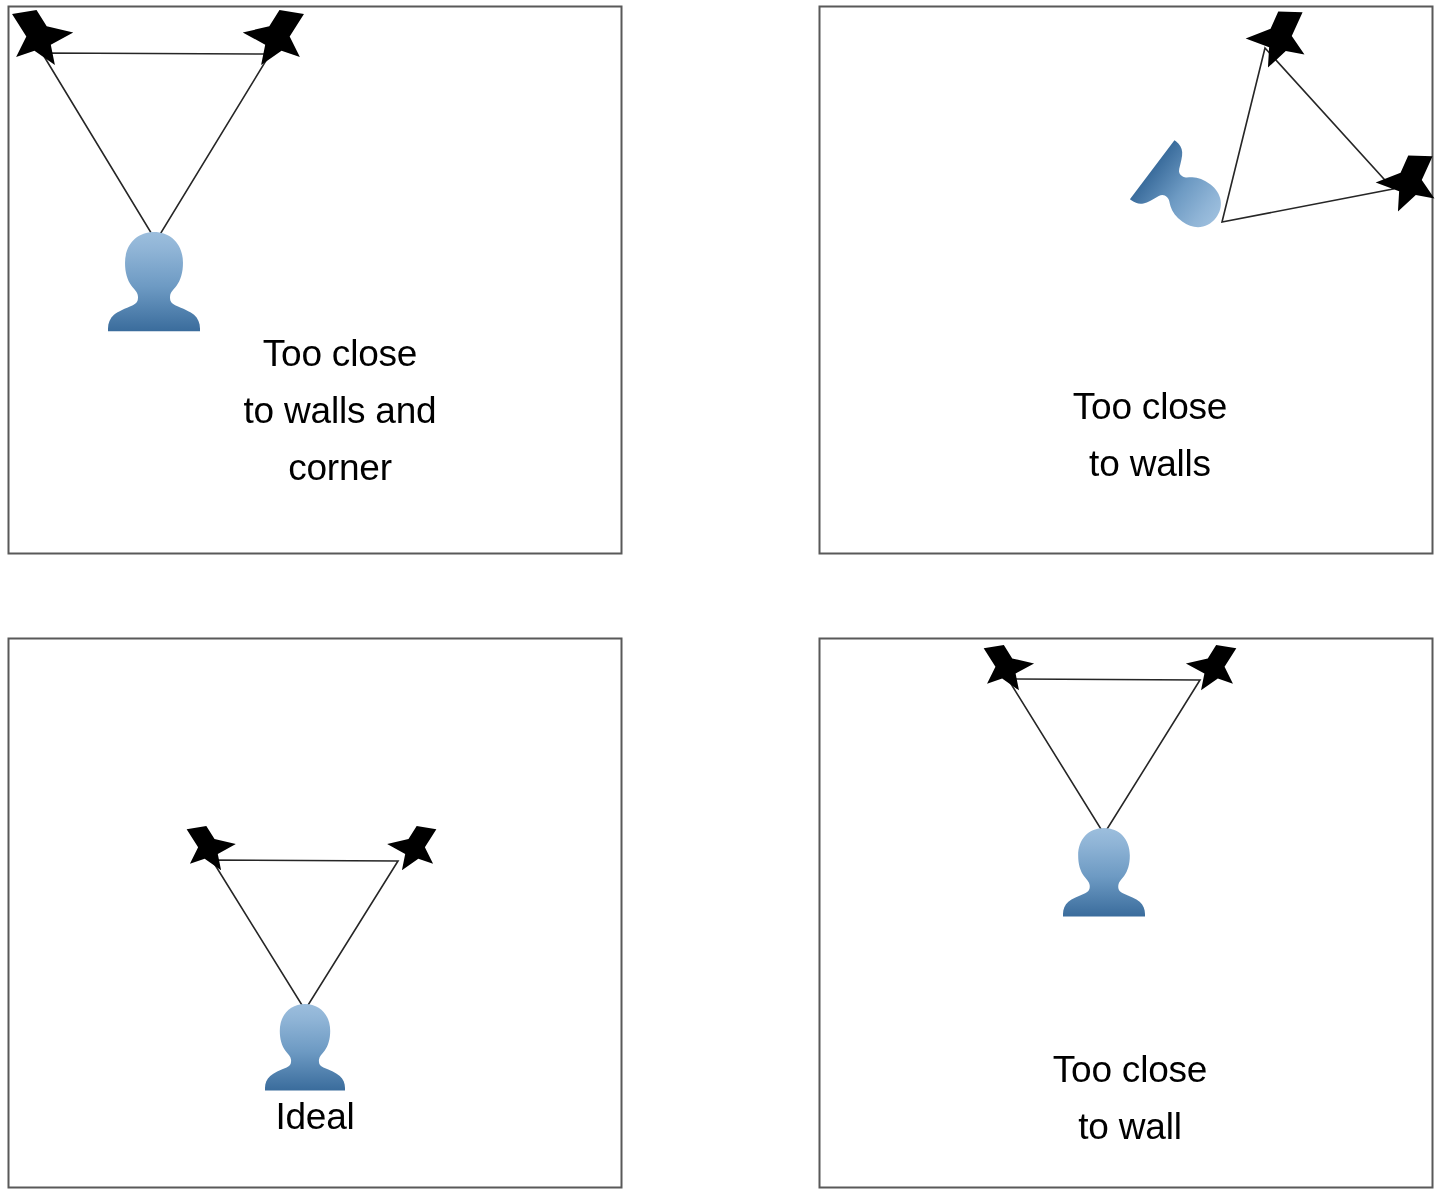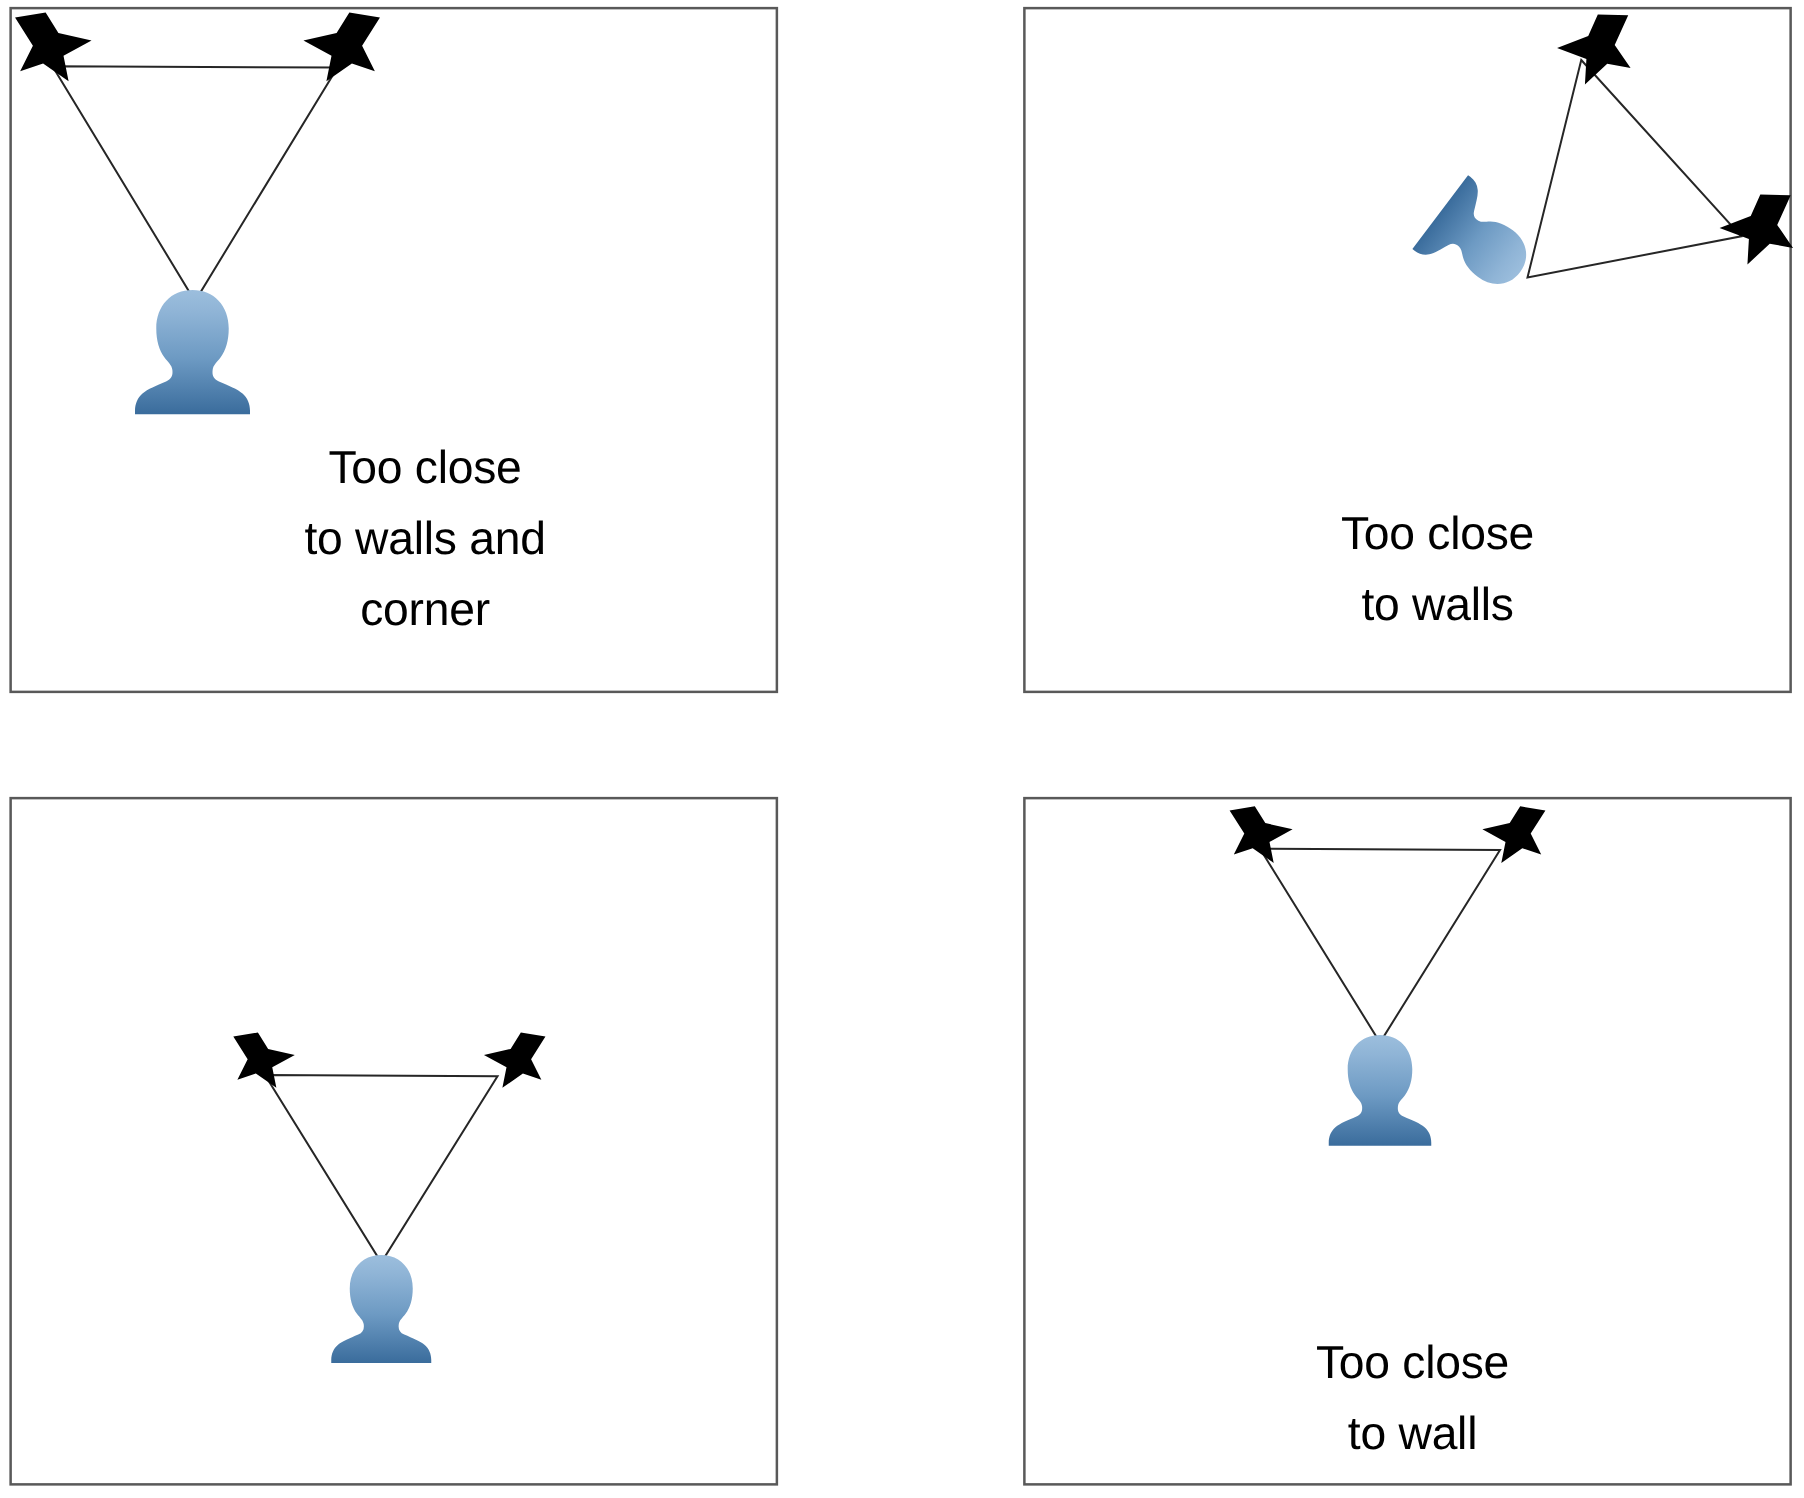--- a/index.html
+++ b/index.html
@@ -29,21 +29,20 @@
   .caption {
     position: absolute;
     text-align: center;
     color: #000000;
     font-family: "Liberation Sans", sans-serif;
     font-size: 37px;
     line-height: 57px;
     letter-spacing: -0.2px;
     white-space: pre-line;
     user-select: none;
-    margin-top: 20px;
   }
   #cap-tl { left: 190px;  top: 325px;  width: 300px; }
   #cap-tr { left: 1000px; top: 378px;  width: 300px; }
   #cap-bl { left: 190px;  top: 1088px; width: 250px; }
   #cap-br { left: 980px;  top: 1041px; width: 300px; }
 </style>
 </head>
 <body>
 
 <div class="canvas">
@@ -150,17 +149,18 @@
     </g>
   </svg>
 
   <div class="caption" id="cap-tl">Too close
 to walls and
 corner</div>
 
   <div class="caption" id="cap-tr">Too close
 to walls</div>
 
+  <div class="caption" id="cap-bl">Ideal</div>
 
   <div class="caption" id="cap-br">Too close
 to wall</div>
 
 </div>
 
 </body></html>

